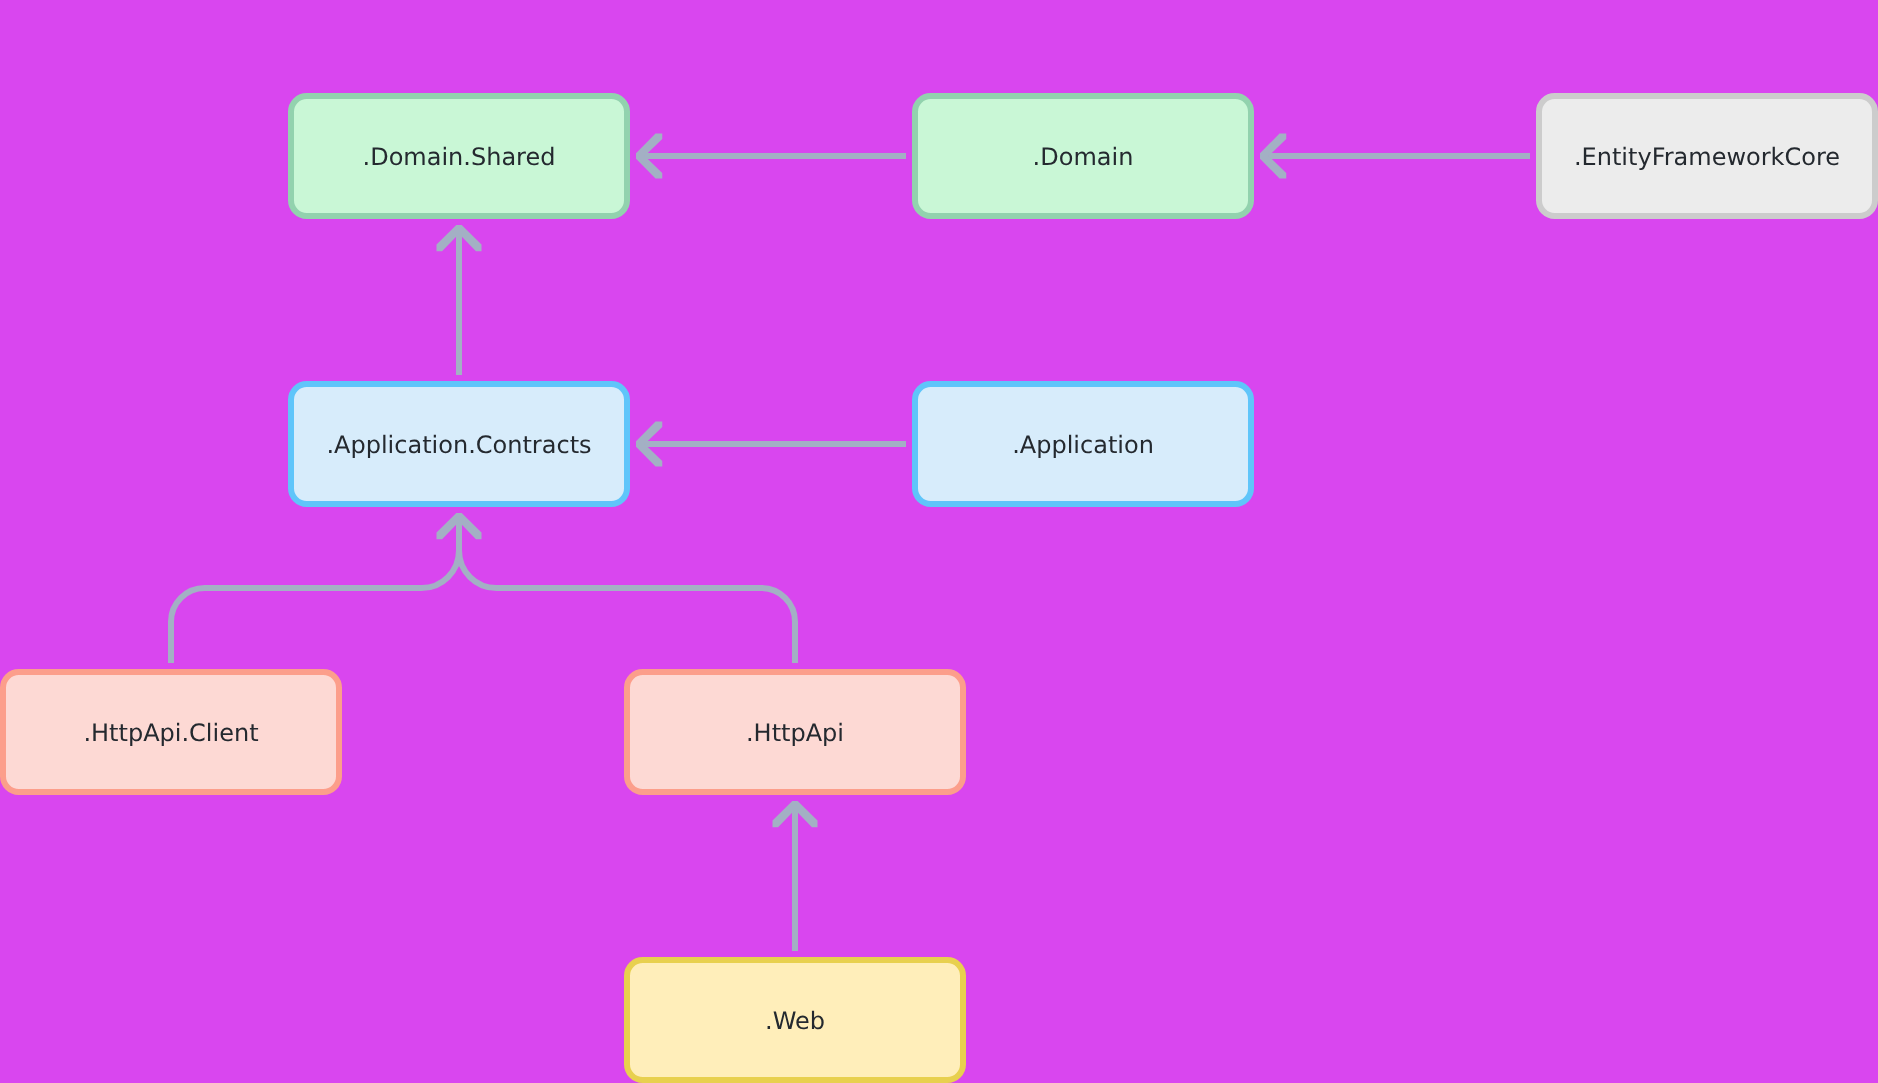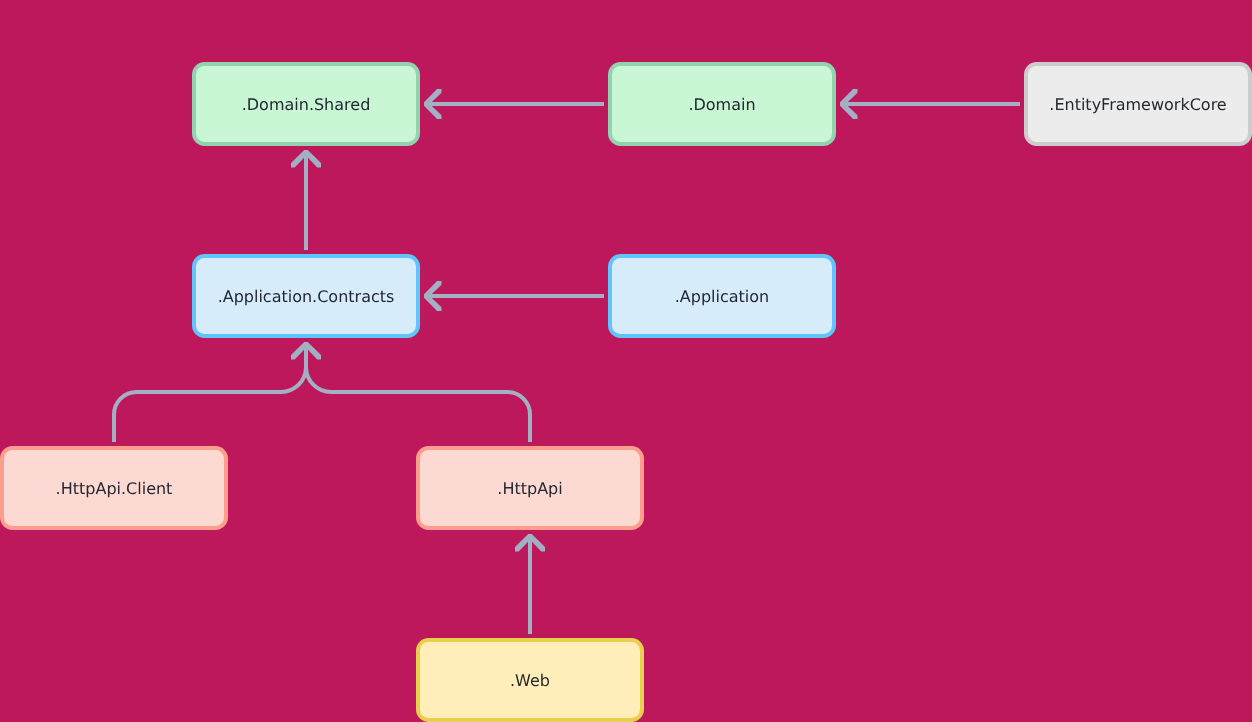--- a/index.html
+++ b/index.html
@@ -1,17 +1,17 @@
 <!DOCTYPE html>
 <html><head>
 <meta charset="utf-8">
 <title>Module dependency diagram</title>
 <style>
   html,body{margin:0;padding:0;background:#000;}
-  #stage{position:relative;width:1252px;height:722px;background:#be185d;overflow:hidden;}
+  #stage{position:relative;width:1252px;height:722px;background:#d946ef;overflow:hidden;}
   #graph{position:absolute;left:0;top:0;display:block;}
   .node-label{
     font-family:"DejaVu Sans",sans-serif;
     font-size:16px;
     dominant-baseline:alphabetic;
     text-anchor:middle;
     -webkit-font-smoothing:antialiased;
     text-rendering:geometricPrecision;
   }
   .node-box{}

